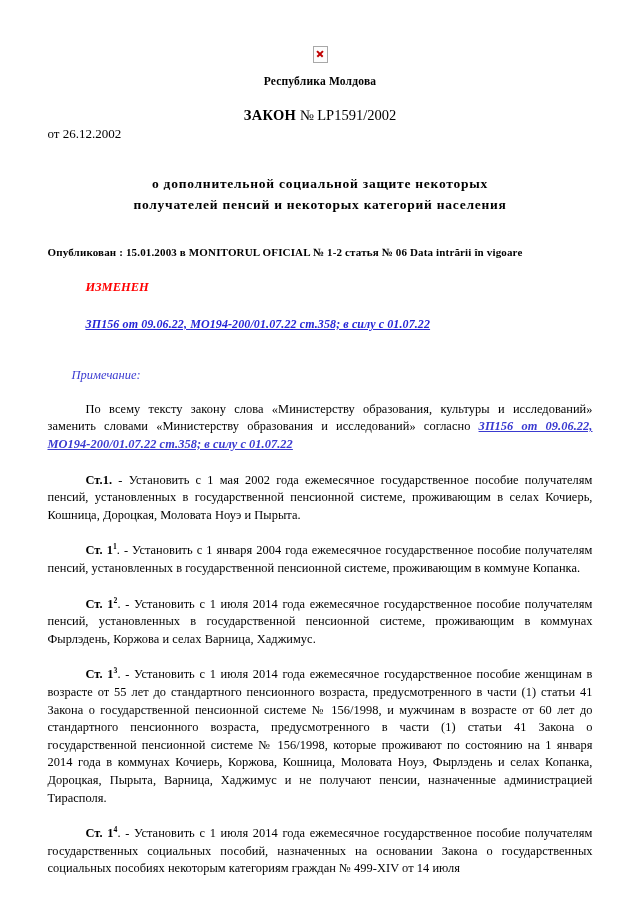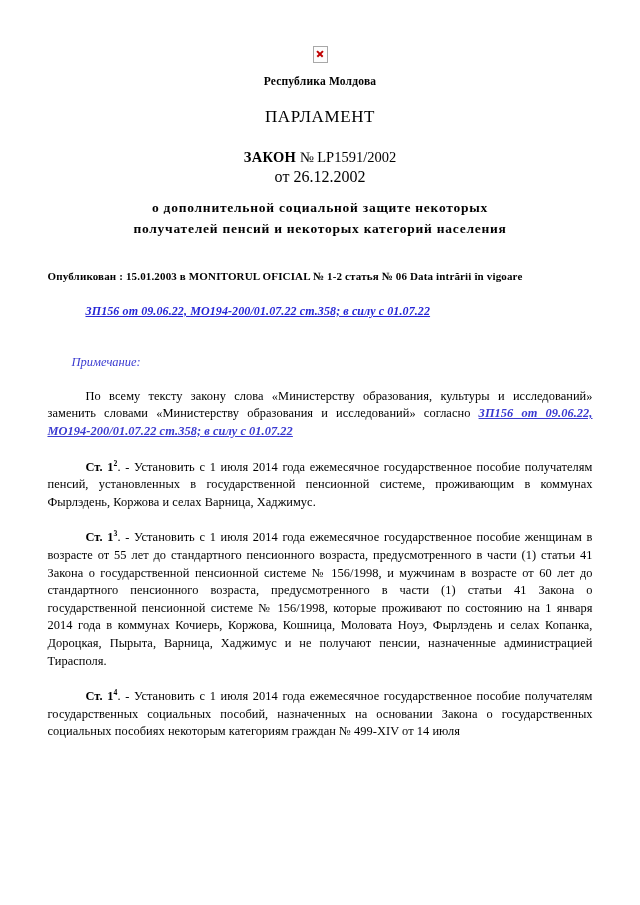--- a/index.html
+++ b/index.html
@@ -68,23 +68,22 @@
     letter-spacing: 0.6px;
     margin: 0 0 22px 0;
   }
   .law-no {
     text-align: center;
     font-size: 14.5px;
     margin: 0 0 2px 0;
   }
   .law-no b { font-weight: bold; letter-spacing: 0.3px; }
   .law-date {
-    text-align: center;
-    font-size: 16px;
-    margin: 0 0 12px 0;
+    font-size: 13px;
+    margin: 0 0 32px 0;
   }
   .doc-title {
     text-align: center;
     font-weight: bold;
     font-size: 13.5px;
     letter-spacing: 0.75px;
     line-height: 1.55;
     margin: 0 0 30px 0;
   }
 
@@ -150,44 +149,46 @@
 
 <div class="page">
   <div class="content">
 
     <div class="broken-img-wrap">
       <span class="broken-img"></span>
     </div>
 
     <div class="republic">Республика Молдова</div>
 
-    <div class="parliament">ПАРЛАМЕНТ</div>
 
     <div class="law-no">
       <b>ЗАКОН</b><span>&nbsp;</span><span>№</span><span>&nbsp;</span><span>LP1591/2002</span>
     </div>
 
     <div class="law-date">от 26.12.2002</div>
 
     <div class="doc-title">
       <span>о дополнительной социальной защите некоторых</span><br>
       <span>получателей пенсий и некоторых категорий населения</span>
     </div>
 
     <div class="published">Опубликован : 15.01.2003 в MONITORUL OFICIAL № 1-2 статья № 06 Data intrării în vigoare</div>
 
+    <div class="amended">ИЗМЕНЕН</div>
 
     <a class="amend-link" href="#">ЗП156 от 09.06.22, MO194-200/01.07.22 ст.358; в силу с 01.07.22</a>
 
     <div class="note-label">Примечание:</div>
 
     <p class="body"><span>По всему тексту закону слова «Министерству образования, культуры и исследований» заменить словами «Министерству образования и исследований» согласно </span><a class="inline-link" href="#">ЗП156 от 09.06.22, MO194-200/01.07.22 ст.358; в силу с 01.07.22</a></p>
 
 
+    <p class="body tight"><b>Ст.1.</b><span> - Установить с 1 мая 2002 года ежемесячное государственное пособие получателям пенсий, установленных в государственной пенсионной системе, проживающим в селах Кочиерь, Кошница, Дороцкая, Моловата Ноуэ и Пырыта.</span></p>
 
+    <p class="body tight"><b><span>Ст. 1</span><sup>1</sup></b><span>. - Установить с 1 января 2004 года ежемесячное государственное пособие получателям пенсий, установленных в государственной пенсионной системе, проживающим в коммуне Копанка.</span></p>
 
     <p class="body tight"><b><span>Ст. 1</span><sup>2</sup></b><span>. - Установить с 1 июля 2014 года ежемесячное государственное пособие получателям пенсий, установленных в государственной пенсионной системе, проживающим в коммунах Фырлэдень, Коржова и селах Варница, Хаджимус.</span></p>
 
     <p class="body tight"><b><span>Ст. 1</span><sup>3</sup></b><span>. - Установить с 1 июля 2014 года ежемесячное государственное пособие женщинам в возрасте от 55 лет до стандартного пенсионного возраста, предусмотренного в части (1) статьи 41 Закона о государственной пенсионной системе № 156/1998, и мужчинам в возрасте от 60 лет до стандартного пенсионного возраста, предусмотренного в части (1) статьи 41 Закона о государственной пенсионной системе № 156/1998, которые проживают по состоянию на 1 января 2014 года в коммунах Кочиерь, Коржова, Кошница, Моловата Ноуэ, Фырлэдень и селах Копанка, Дороцкая, Пырыта, Варница, Хаджимус и не получают пенсии, назначенные администрацией Тирасполя.</span></p>
 
     <p class="body tight"><b><span>Ст. 1</span><sup>4</sup></b><span>. - Установить с 1 июля 2014 года ежемесячное государственное пособие получателям государственных социальных пособий, назначенных на основании Закона о государственных социальных пособиях некоторым категориям граждан № 499-XIV от 14 июля</span></p>
 
   </div>
 </div>
 

